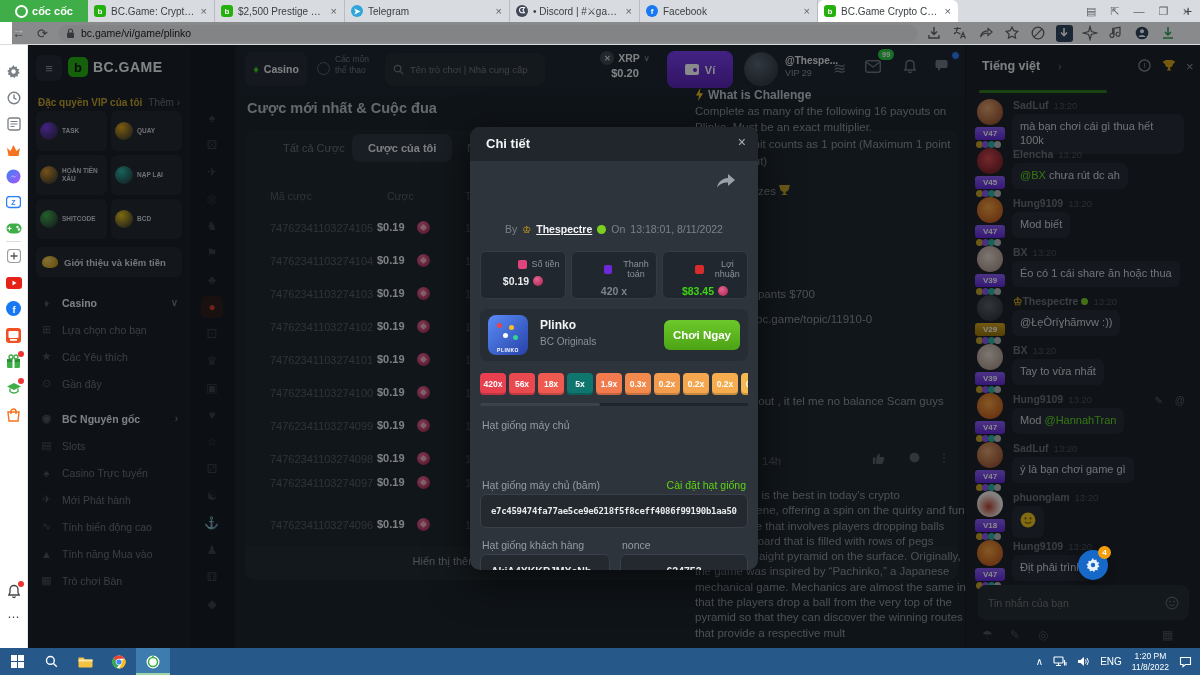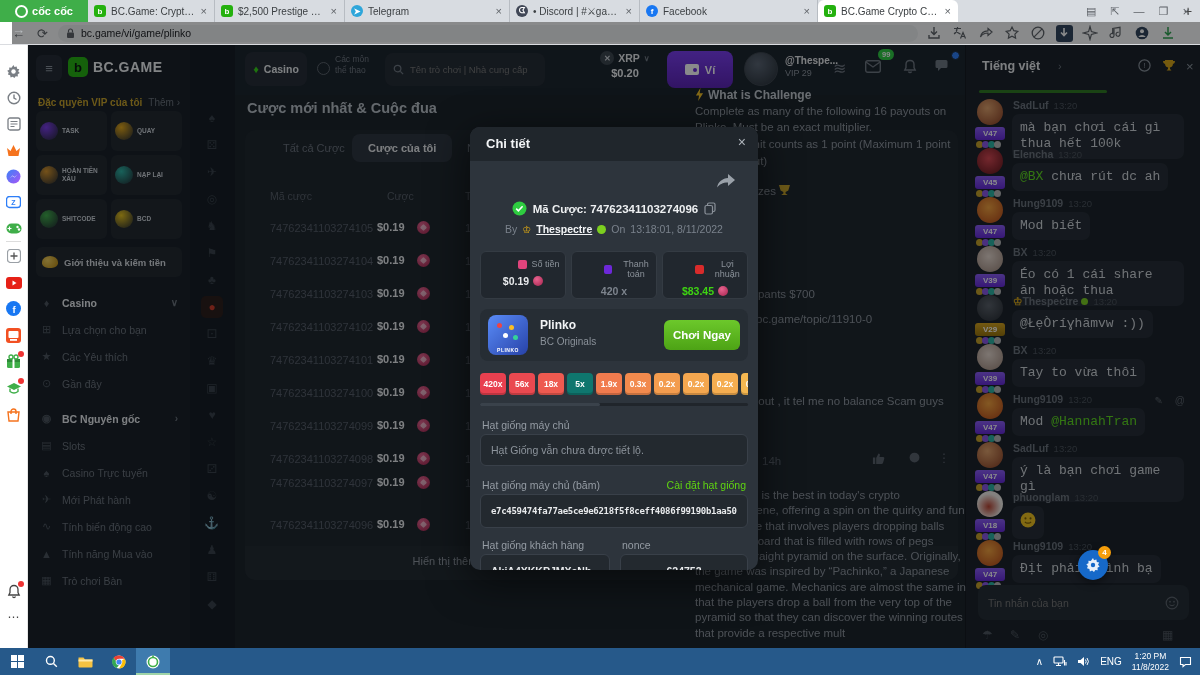--- a/index.html
+++ b/index.html
@@ -158,21 +158,21 @@
   .c-underline { position:absolute; left:13px; top:45px; width:128px; height:3px; background:#2f7a1f; border-radius:2px; }
   .chatlist { position:absolute; left:0; top:52px; width:235px; }
   .msg { position:relative; min-height:46px; margin-bottom:3px; }
   .msg .avatar { position:absolute; left:11px; top:2px; width:26px; height:26px; border-radius:50%; }
   .msg .vbadge { position:absolute; left:9px; top:30px; width:30px; height:13px; border-radius:3px; background:linear-gradient(180deg,#8b5cf6,#6527d9); color:#fff; font-size:8px; font-weight:bold; display:flex; align-items:center; justify-content:center; }
   .msg .vbadge.gold { background:linear-gradient(180deg,#d7a31a,#9a7408); }
   .msg .medals { position:absolute; left:10px; top:44px; display:flex; }
   .msg .medals i { width:7px; height:7px; border-radius:50%; margin-right:-1px; }
   .msg .mname { position:absolute; left:47px; top:2px; font-size:10.5px; color:#6b727b; font-weight:bold; }
   .msg .mtime { font-weight:normal; color:#4a515a; font-size:9.5px; margin-left:5px; }
-  .msg .bubble { position:absolute; left:46px; top:17px; max-width:172px; background:#252b33; border-radius:7px; padding:6px 8px; font-size:13px; color:#cfd3d8; line-height:1.25;font-family:Liberation Mono, monospace; }
+  .msg .bubble { position:absolute; left:46px; top:17px; max-width:172px; background:#252b33; border-radius:7px; padding:6px 8px; font-size:11px; color:#cfd3d8; line-height:1.25; }
   .mention { color:#5ddb1c; }
   .msg .hovic { position:absolute; top:4px; color:#5a6169; font-size:10px; }
   .chatinput { position:absolute; left:12px; top:540px; width:211px; height:35px; background:#232a31; border-radius:8px; display:flex; align-items:center; padding:0 10px; }
   .chatinput input { flex:1; background:transparent; border:none; outline:none; color:#5b626b; font-size:10.5px; font-family:"Liberation Sans",sans-serif; }
   .c-bic { position:absolute; top:583px; color:#4d545d; font-size:12px; }
   .gearfab { position:absolute; left:1050px; top:505px; width:30px; height:30px; background:#1669c9; border-radius:50%; z-index:12; display:flex; align-items:center; justify-content:center; box-shadow:0 2px 8px rgba(0,0,0,0.5); }
   .gearfab .gb { position:absolute; right:-3px; top:-4px; background:#f59e0b; color:#fff; border-radius:50%; width:13px; height:13px; font-size:8px; font-weight:bold; display:flex; align-items:center; justify-content:center; }
 
   
   .taskbar { position:absolute; left:0; top:648px; width:1200px; height:27px; background:#26598a; display:flex; align-items:center; }
@@ -760,21 +760,21 @@
           <div class="msg">
             <div class="avatar" style="background: radial-gradient(circle at 45% 40%, rgb(232, 217, 207), rgb(156, 133, 120));"></div>
             <div class="vbadge">V39</div>
             <div class="medals">
               <i style="background: rgb(201, 162, 39);"></i>
               <i style="background: rgb(138, 86, 232);"></i>
               <i style="background: rgb(43, 179, 163);"></i>
               <i style="background: rgb(184, 184, 184);"></i>
             </div>
             <div class="mname">BX<span class="mtime">13:20</span></div>
-            <div class="bubble">Tay to vừa thôi</div>
+            <div class="bubble">Tay to vừa nhất</div>
           </div>
           <div class="msg">
             <div class="avatar" style="background: radial-gradient(circle at 45% 40%, rgb(245, 162, 59), rgb(181, 68, 20));"></div>
             <div class="vbadge">V47</div>
             <div class="medals">
               <i style="background: rgb(201, 162, 39);"></i>
               <i style="background: rgb(138, 86, 232);"></i>
               <i style="background: rgb(43, 179, 163);"></i>
               <i style="background: rgb(184, 184, 184);"></i>
             </div>
@@ -843,31 +843,20 @@
     <div class="modal">
       <div class="m-head">
         <div class="m-title">Chi tiết</div>
         <div class="m-close">×</div>
       </div>
       <span class="m-share">
         <svg width="20" height="16" viewBox="0 0 20 16">
             <path d="M12 1l7 6-7 6V9.5C6.5 9.5 3.5 11.5 1 14.5 2.2 8.5 6.5 5.5 12 5V1z" fill="#9aa1a9"></path>
           </svg>
       </span>
-      <div class="m-idrow">
-        <svg width="15" height="15" viewBox="0 0 15 15">
-            <circle cx="7.5" cy="7.5" r="7" fill="#2ecc40"></circle>
-            <path d="M4.2 7.6l2.2 2.2 4.2-4.6" stroke="#fff" stroke-width="1.6" fill="none"></path>
-          </svg>
-        <span class="m-id">Mã Cược: 74762341103274096</span>
-        <svg width="12" height="13" viewBox="0 0 12 13">
-            <rect x="3.5" y="1" width="7.5" height="8.5" rx="1.5" fill="none" stroke="#8a9199" stroke-width="1.2"></rect>
-            <rect x="1" y="3.5" width="7.5" height="8.5" rx="1.5" fill="#2d343c" stroke="#8a9199" stroke-width="1.2"></rect>
-          </svg>
-      </div>
       <div class="m-byrow">
         <span>By</span>
         <span class="m-crown">♔</span>
         <span class="m-player">Thespectre</span>
         <span class="m-frog"></span>
         <span>On</span>
         <span>13:18:01, 8/11/2022</span>
       </div>
       <div class="m-stats" id="mstats">
           <div class="m-stat">
@@ -917,23 +906,20 @@
           <div class="chip" style="background: rgb(242, 138, 77);">0.3x</div>
           <div class="chip" style="background: rgb(243, 156, 78);">0.2x</div>
           <div class="chip" style="background: rgb(244, 167, 79);">0.2x</div>
           <div class="chip" style="background: rgb(245, 173, 80);">0.2x</div>
           <div class="chip" style="background: rgb(246, 184, 81);">0.2x</div>
         </div>
       <div class="m-scroll">
           <div class="thumb"></div>
         </div>
       <div class="m-label" style="left:12px;top:292px;">Hạt giống máy chủ</div>
-      <div class="m-input" style="left:10px;top:307px;width:268px;height:32px;">
-          <span>Hạt Giống vẫn chưa được tiết lộ.</span>
-        </div>
       <div class="m-label" style="left:12px;top:352px;">Hạt giống máy chủ (băm)</div>
       <div class="m-link" style="right:12px;top:352px;">Cài đặt hạt giống</div>
       <div class="m-input" style="left:10px;top:367px;width:268px;height:34px;">
           <span class="m-hash">e7c459474fa77ae5ce9e6218f5f8ceff4086f99190b1aa50e2</span>
         </div>
       <div class="m-label" style="left:12px;top:412px;">Hạt giống khách hàng</div>
       <div class="m-label" style="left:152px;top:412px;">nonce</div>
       <div class="m-input val" style="left:10px;top:427px;width:130px;height:34px;">
           <span>AkiA4XKKPJMXeNb</span>
         </div>

